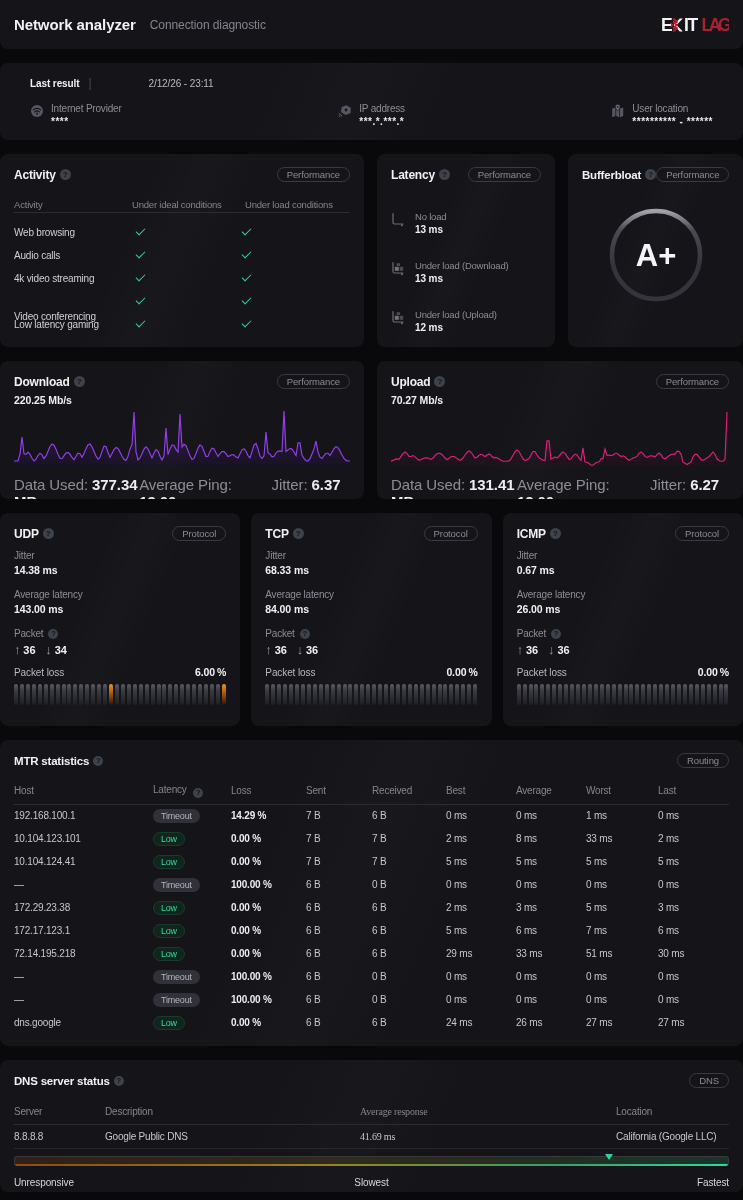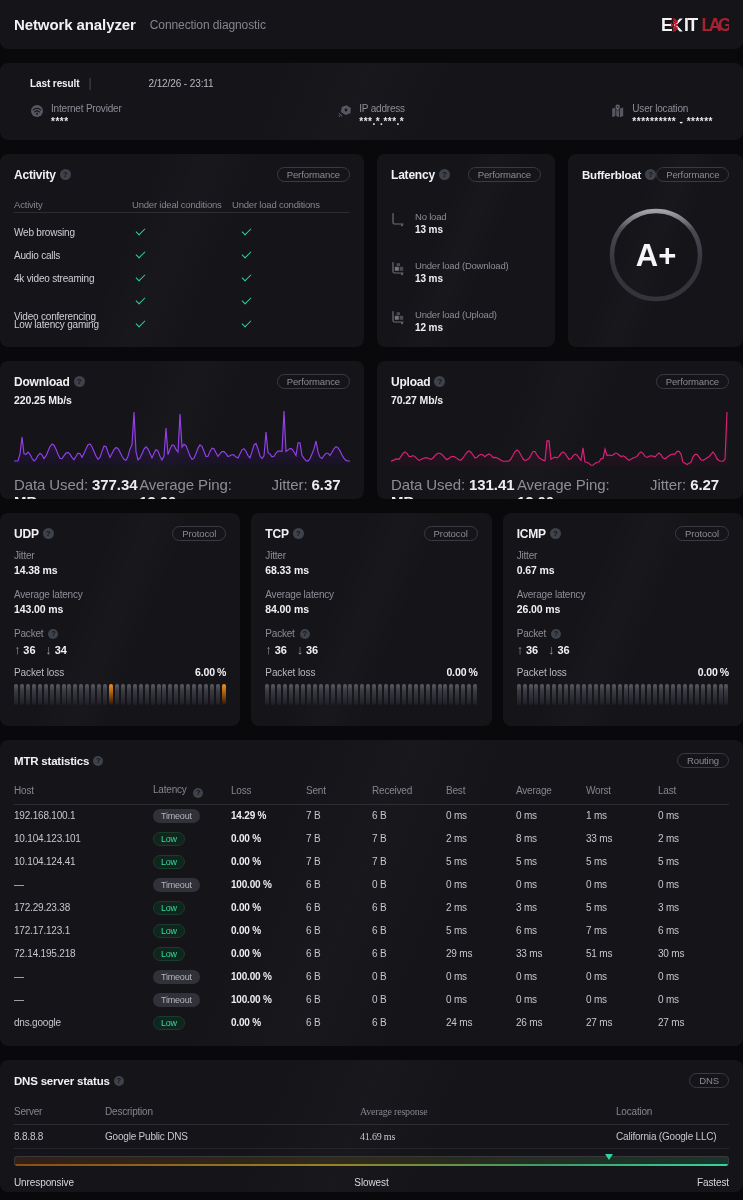--- a/index.html
+++ b/index.html
@@ -166,21 +166,21 @@
 <div class="gap"></div>
 <div class="row row1">
   <div class="card" style="height:193px; padding:13px 14px;">
     <div class="c-head">
       <span class="c-title">Activity</span>
         <span class="qm">?</span>
       <span class="pill">Performance</span>
     </div>
     <div class="ah" style="left:14px;">Activity</div>
     <div class="ah" style="left:132px;">Under ideal conditions</div>
-    <div class="ah" style="left:232px;">Under load conditions</div>
+    <div class="ah" style="left:245px;">Under load conditions</div>
     <div class="adiv"></div>
     <div class="arow" style="top:67px;">Web browsing</div>
     <div class="chk" style="top:74px; left:136px;"></div>
     <div class="chk" style="top:74px; left:242px;"></div>
     <div class="arow" style="top:90px;">Audio calls</div>
     <div class="chk" style="top:97px; left:136px;"></div>
     <div class="chk" style="top:97px; left:242px;"></div>
     <div class="arow" style="top:113px;">4k video streaming</div>
     <div class="chk" style="top:120px; left:136px;"></div>
     <div class="chk" style="top:120px; left:242px;"></div>

